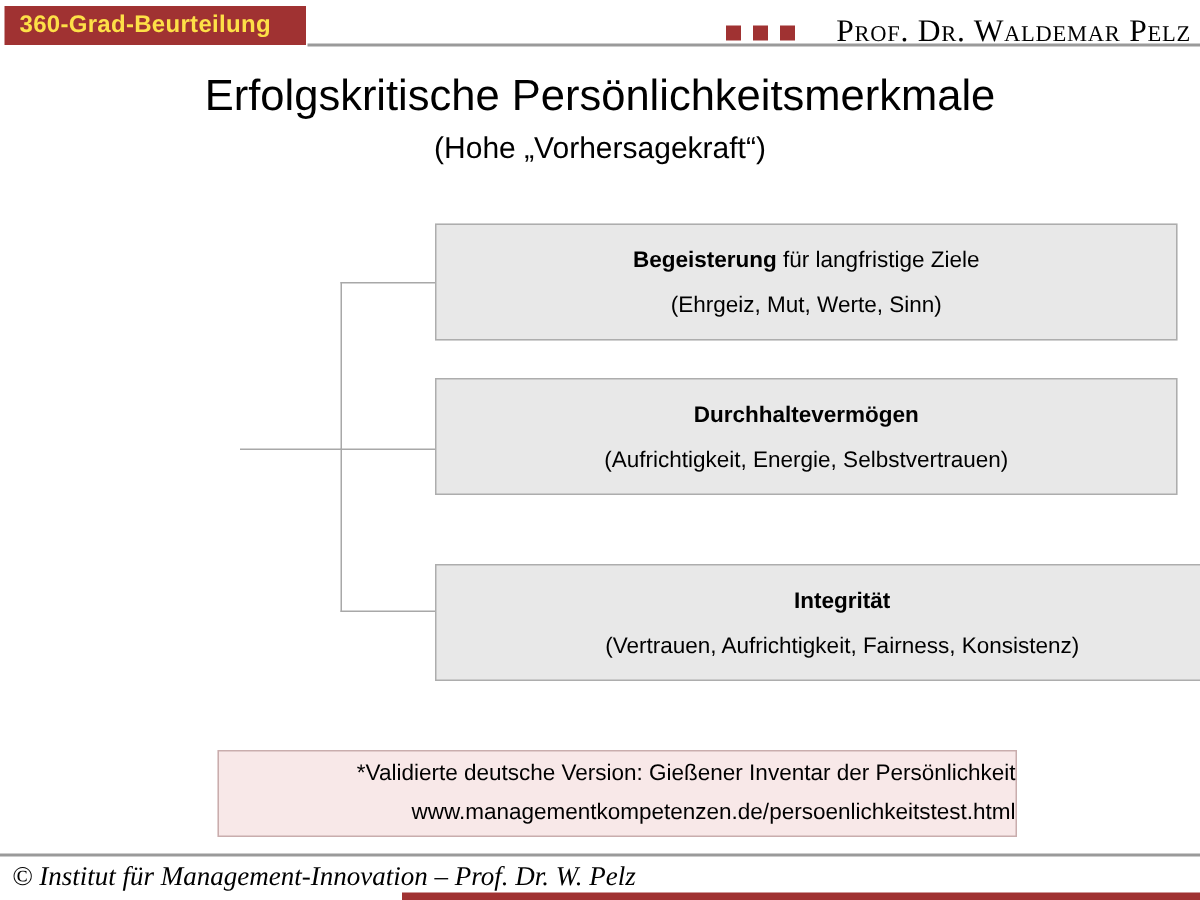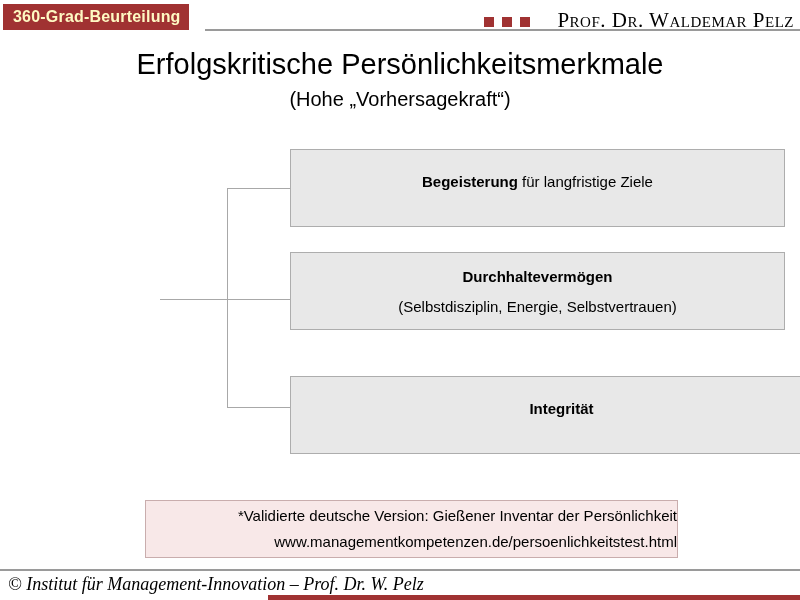--- a/index.html
+++ b/index.html
@@ -2,22 +2,22 @@
 <html><head>
 <meta charset="utf-8">
 <style>
   html,body{margin:0;padding:0;background:#fff;}
   .slide{
     position:relative;width:800px;height:600px;background:#ffffff;overflow:hidden;
     font-family:"Liberation Sans",sans-serif;color:#000;
   }
   
   .hdr-badge{
-    position:absolute;left:3px;top:4px;width:186px;height:26px;
-    background:#A03232;color:#fef9c3;font-weight:bold;font-size:16px;
+    position:absolute;left:3px;top:4px;width:201px;height:26px;
+    background:#A03232;color:#fde047;font-weight:bold;font-size:16px;
     line-height:26px;padding-left:10px;box-sizing:border-box;letter-spacing:.2px;
   }
   .hdr-rule{position:absolute;left:205px;top:29px;width:595px;height:2px;background:#9a9a9a;}
   .hdr-right{position:absolute;right:6px;top:8px;display:flex;gap:27px;}
   .squares{display:flex;gap:8px;align-items:center;margin-top:2px;}
   .squares i{display:block;width:10px;height:10px;background:#A03232;}
   .author{
     font-family:"Liberation Serif",serif;font-variant:small-caps;
     font-size:21px;letter-spacing:.5px;
   }
@@ -73,27 +73,29 @@
 
   <div class="ln h" style="left:160px;top:299px;width:68px;"></div>
   <div class="ln v" style="left:227px;top:188px;height:220px;"></div>
   <div class="ln h" style="left:227px;top:188px;width:63px;"></div>
   <div class="ln h" style="left:227px;top:299px;width:63px;"></div>
   <div class="ln h" style="left:227px;top:407px;width:63px;"></div>
 
 
   <div class="gbox b1">
     <div class="l1"><b>Begeisterung</b><span> für langfristige Ziele</span></div>
+    <div class="l2">(Ehrgeiz, Mut, Werte, Sinn)</div>
   </div>
   <div class="gbox b2">
     <div class="l1"><b>Durchhaltevermögen</b><span></span></div>
-    <div class="l2">(Selbstdisziplin, Energie, Selbstvertrauen)</div>
+    <div class="l2">(Aufrichtigkeit, Energie, Selbstvertrauen)</div>
   </div>
   <div class="gbox b3">
     <div class="l1"><b>Integrität</b><span></span></div>
+    <div class="l2">(Vertrauen, Aufrichtigkeit, Fairness, Konsistenz)</div>
   </div>
 
   <div class="note">
     <div>*Validierte deutsche Version: Gießener Inventar der Persönlichkeit</div>
     <div>www.managementkompetenzen.de/persoenlichkeitstest.html</div>
   </div>
 
   <div class="ftr-rule"></div>
   <div class="ftr-text">© Institut für Management-Innovation – Prof. Dr. W. Pelz</div>
   <div class="btm-bar"></div>

